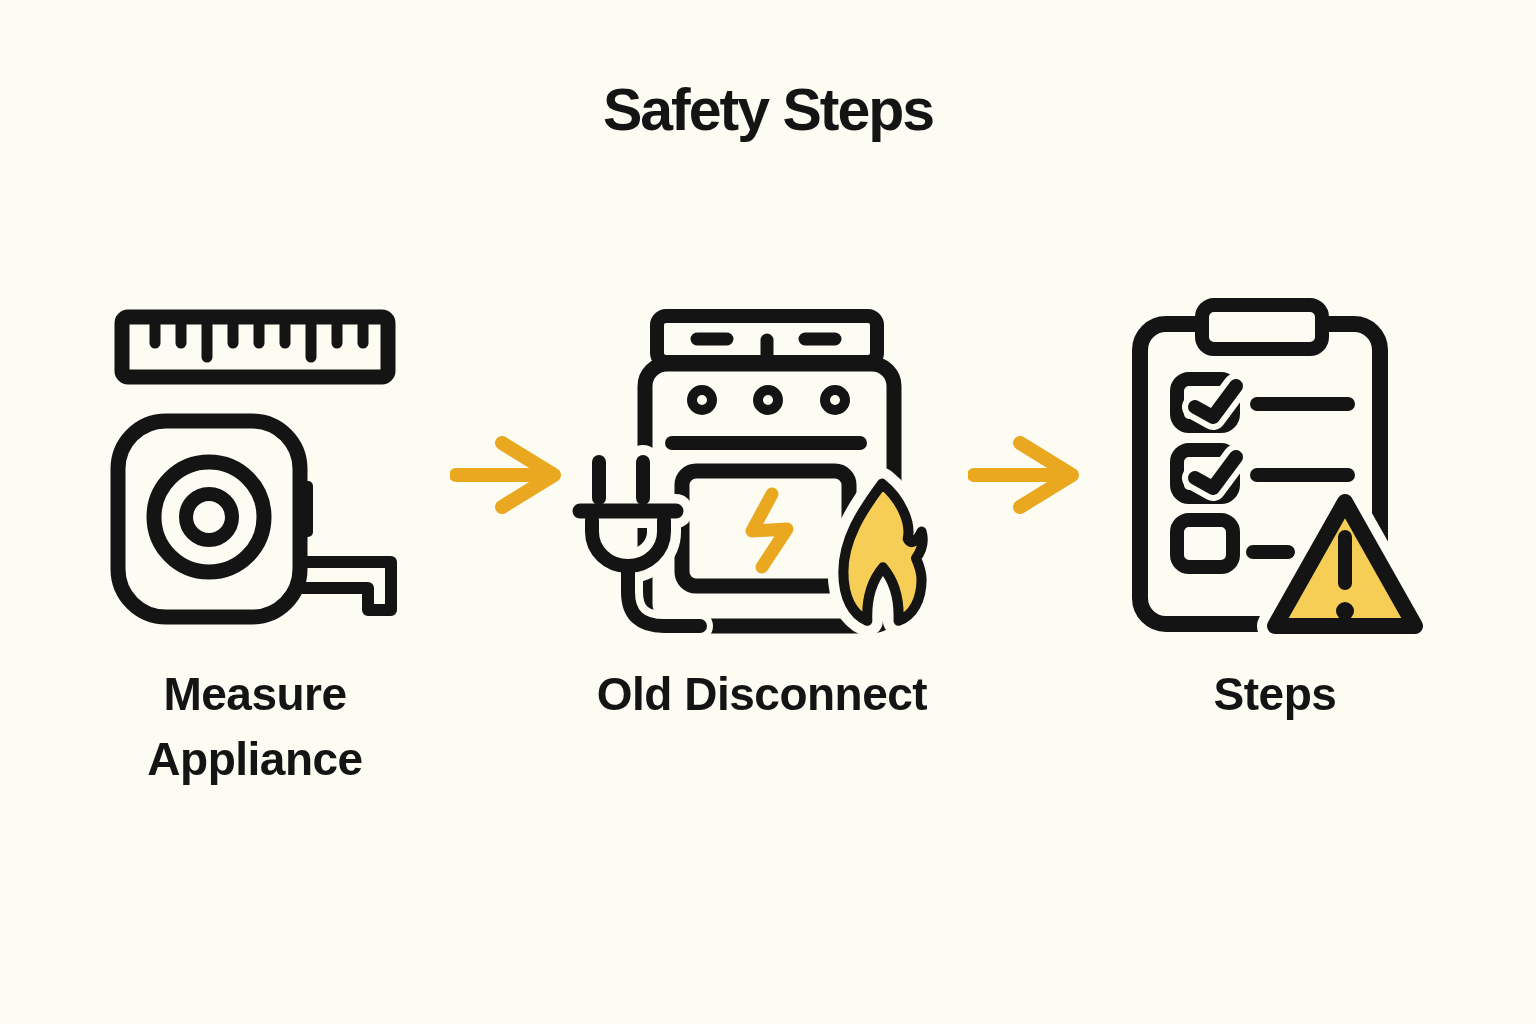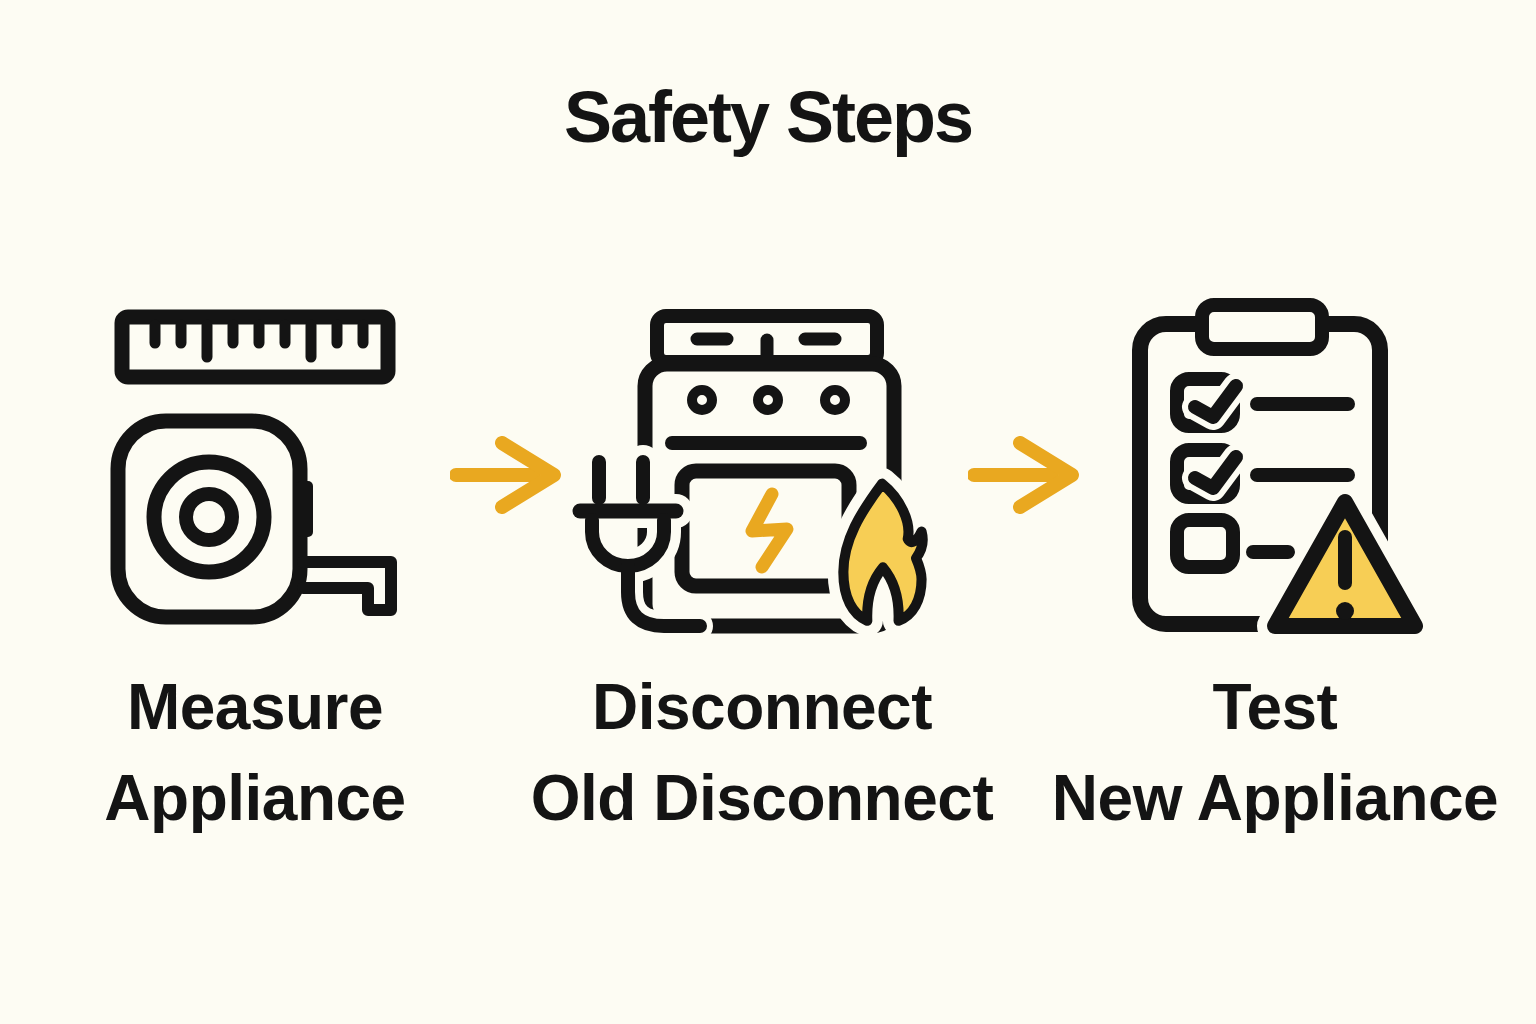--- a/index.html
+++ b/index.html
@@ -15,37 +15,37 @@
     font-family: "Liberation Sans", "DejaVu Sans", sans-serif;
     color: var(--ink);
     overflow: hidden;
   }
   .canvas { position: relative; width: 1536px; height: 1024px; background: var(--background); }
 
   .title {
     position: absolute;
     top: 76px; left: 0; width: 100%;
     text-align: center;
-    font-size: 72px;
+    font-size: 59px;
     font-weight: 800;
     letter-spacing: -2px;
     color: var(--ink);
   }
 
   .step { position: absolute; top: 288px; display: flex; flex-direction: column; align-items: center; }
   .step-1 { left: 55px;  width: 400px; }
   .step-2 { left: 542px; width: 440px; }
   .step-3 { left: 1030px; width: 490px; }
 
   .icon-wrap { height: 362px; display: flex; align-items: center; justify-content: center; }
 
   .step-label {
     margin-top: 12px;
     text-align: center;
-    font-size: 64px;
+    font-size: 46px;
     font-weight: 700;
     letter-spacing: -0.5px;
     line-height: 1.42;
     color: var(--ink);
     white-space: nowrap;
   }
 
   .arrow { position: absolute; top: 436px; width: 112px; height: 78px; }
   .arrow-1 { left: 450px; }
   .arrow-2 { left: 968px; }
@@ -130,21 +130,20 @@
 
         <g class="ink-stroke" stroke-linecap="round" stroke-linejoin="round">
           <path stroke-width="14" d="M27,168 V204 M71,168 V204"></path>
           <path stroke-width="15" d="M8,217 H104"></path>
           <path stroke-width="14" d="M20,226 v12 a36,34 0 0 0 72,0 v-12"></path>
           <path stroke-width="14" d="M56,272 V298 Q56,332 92,332 H128"></path>
         </g>
       </svg>
     </div>
     <div class="step-label">
-      <div>Disconnect</div>
       <div>Old Disconnect</div>
     </div>
   </div>
 
   <svg class="arrow arrow-2" viewBox="0 0 112 78">
     <g class="accent-stroke" stroke-width="14" stroke-linecap="round" stroke-linejoin="round">
       <path d="M6,39 H84"></path>
       <path d="M52,7 L104,39 L52,71"></path>
     </g>
   </svg>
@@ -177,18 +176,17 @@
         </g>
 
         <path class="halo-stroke bg-fill" stroke-width="36" stroke-linejoin="round" d="M220,208 L290,332 H150 Z"></path>
 
         <path class="light-fill" stroke="var(--ink)" stroke-width="16" stroke-linejoin="round" d="M220,208 L290,332 H150 Z"></path>
         <path class="ink-stroke" stroke-width="14" stroke-linecap="round" d="M220,243 V289"></path>
         <circle class="ink-fill" cx="220" cy="317" r="9"></circle>
       </svg>
     </div>
     <div class="step-label">
-      <div>Test</div>
-      <div>New Appliance</div>
+      <div>Steps</div>
     </div>
   </div>
 
 </div>
 
 </body></html>

